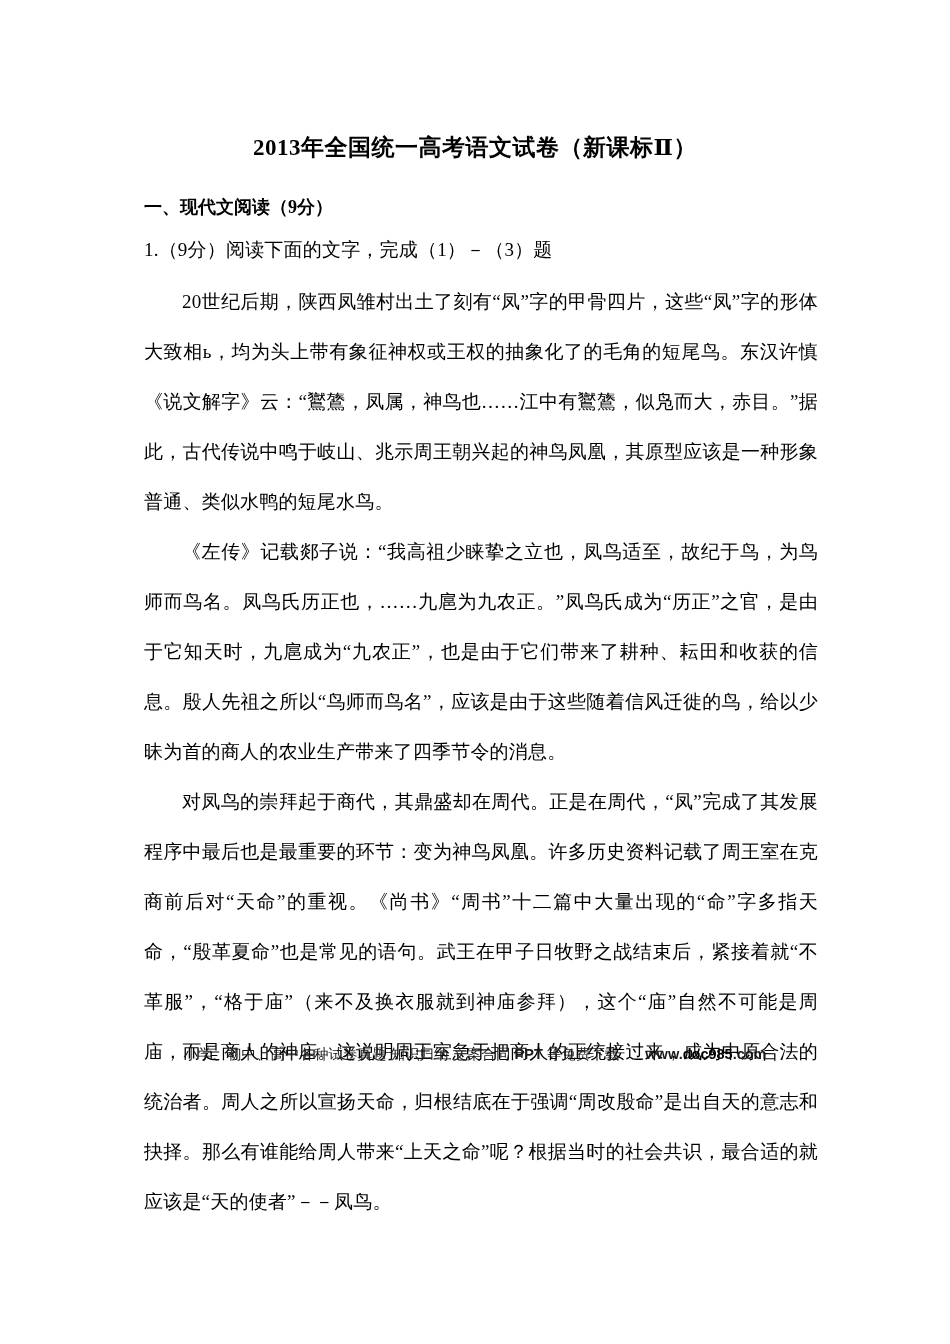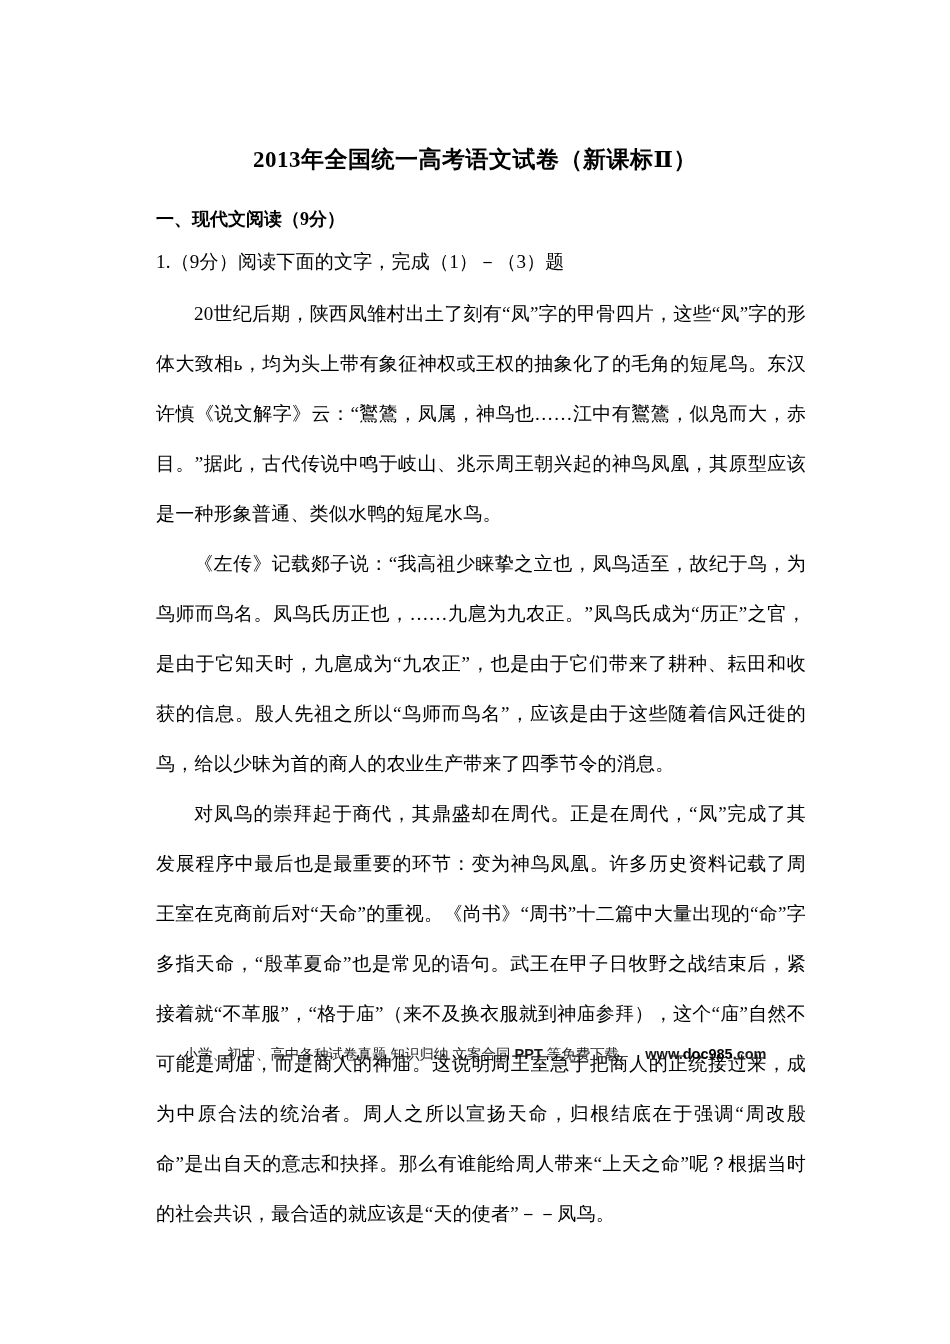--- a/index.html
+++ b/index.html
@@ -12,21 +12,21 @@
     background: #ffffff;
     font-family: "Liberation Serif", "DejaVu Serif", serif;
     color: #000000;
     position: relative;
     overflow: hidden;
   }
   .page {
     width: 950px;
     height: 1116px;
     box-sizing: border-box;
-    padding: 16px;
+    padding: 4px;
     position: relative;
   }
   .doc-title {
     text-align: center;
     font-size: 23px;
     font-weight: bold;
     margin: 0;
     padding-top: 128px;
     letter-spacing: 0.5px;
   }

